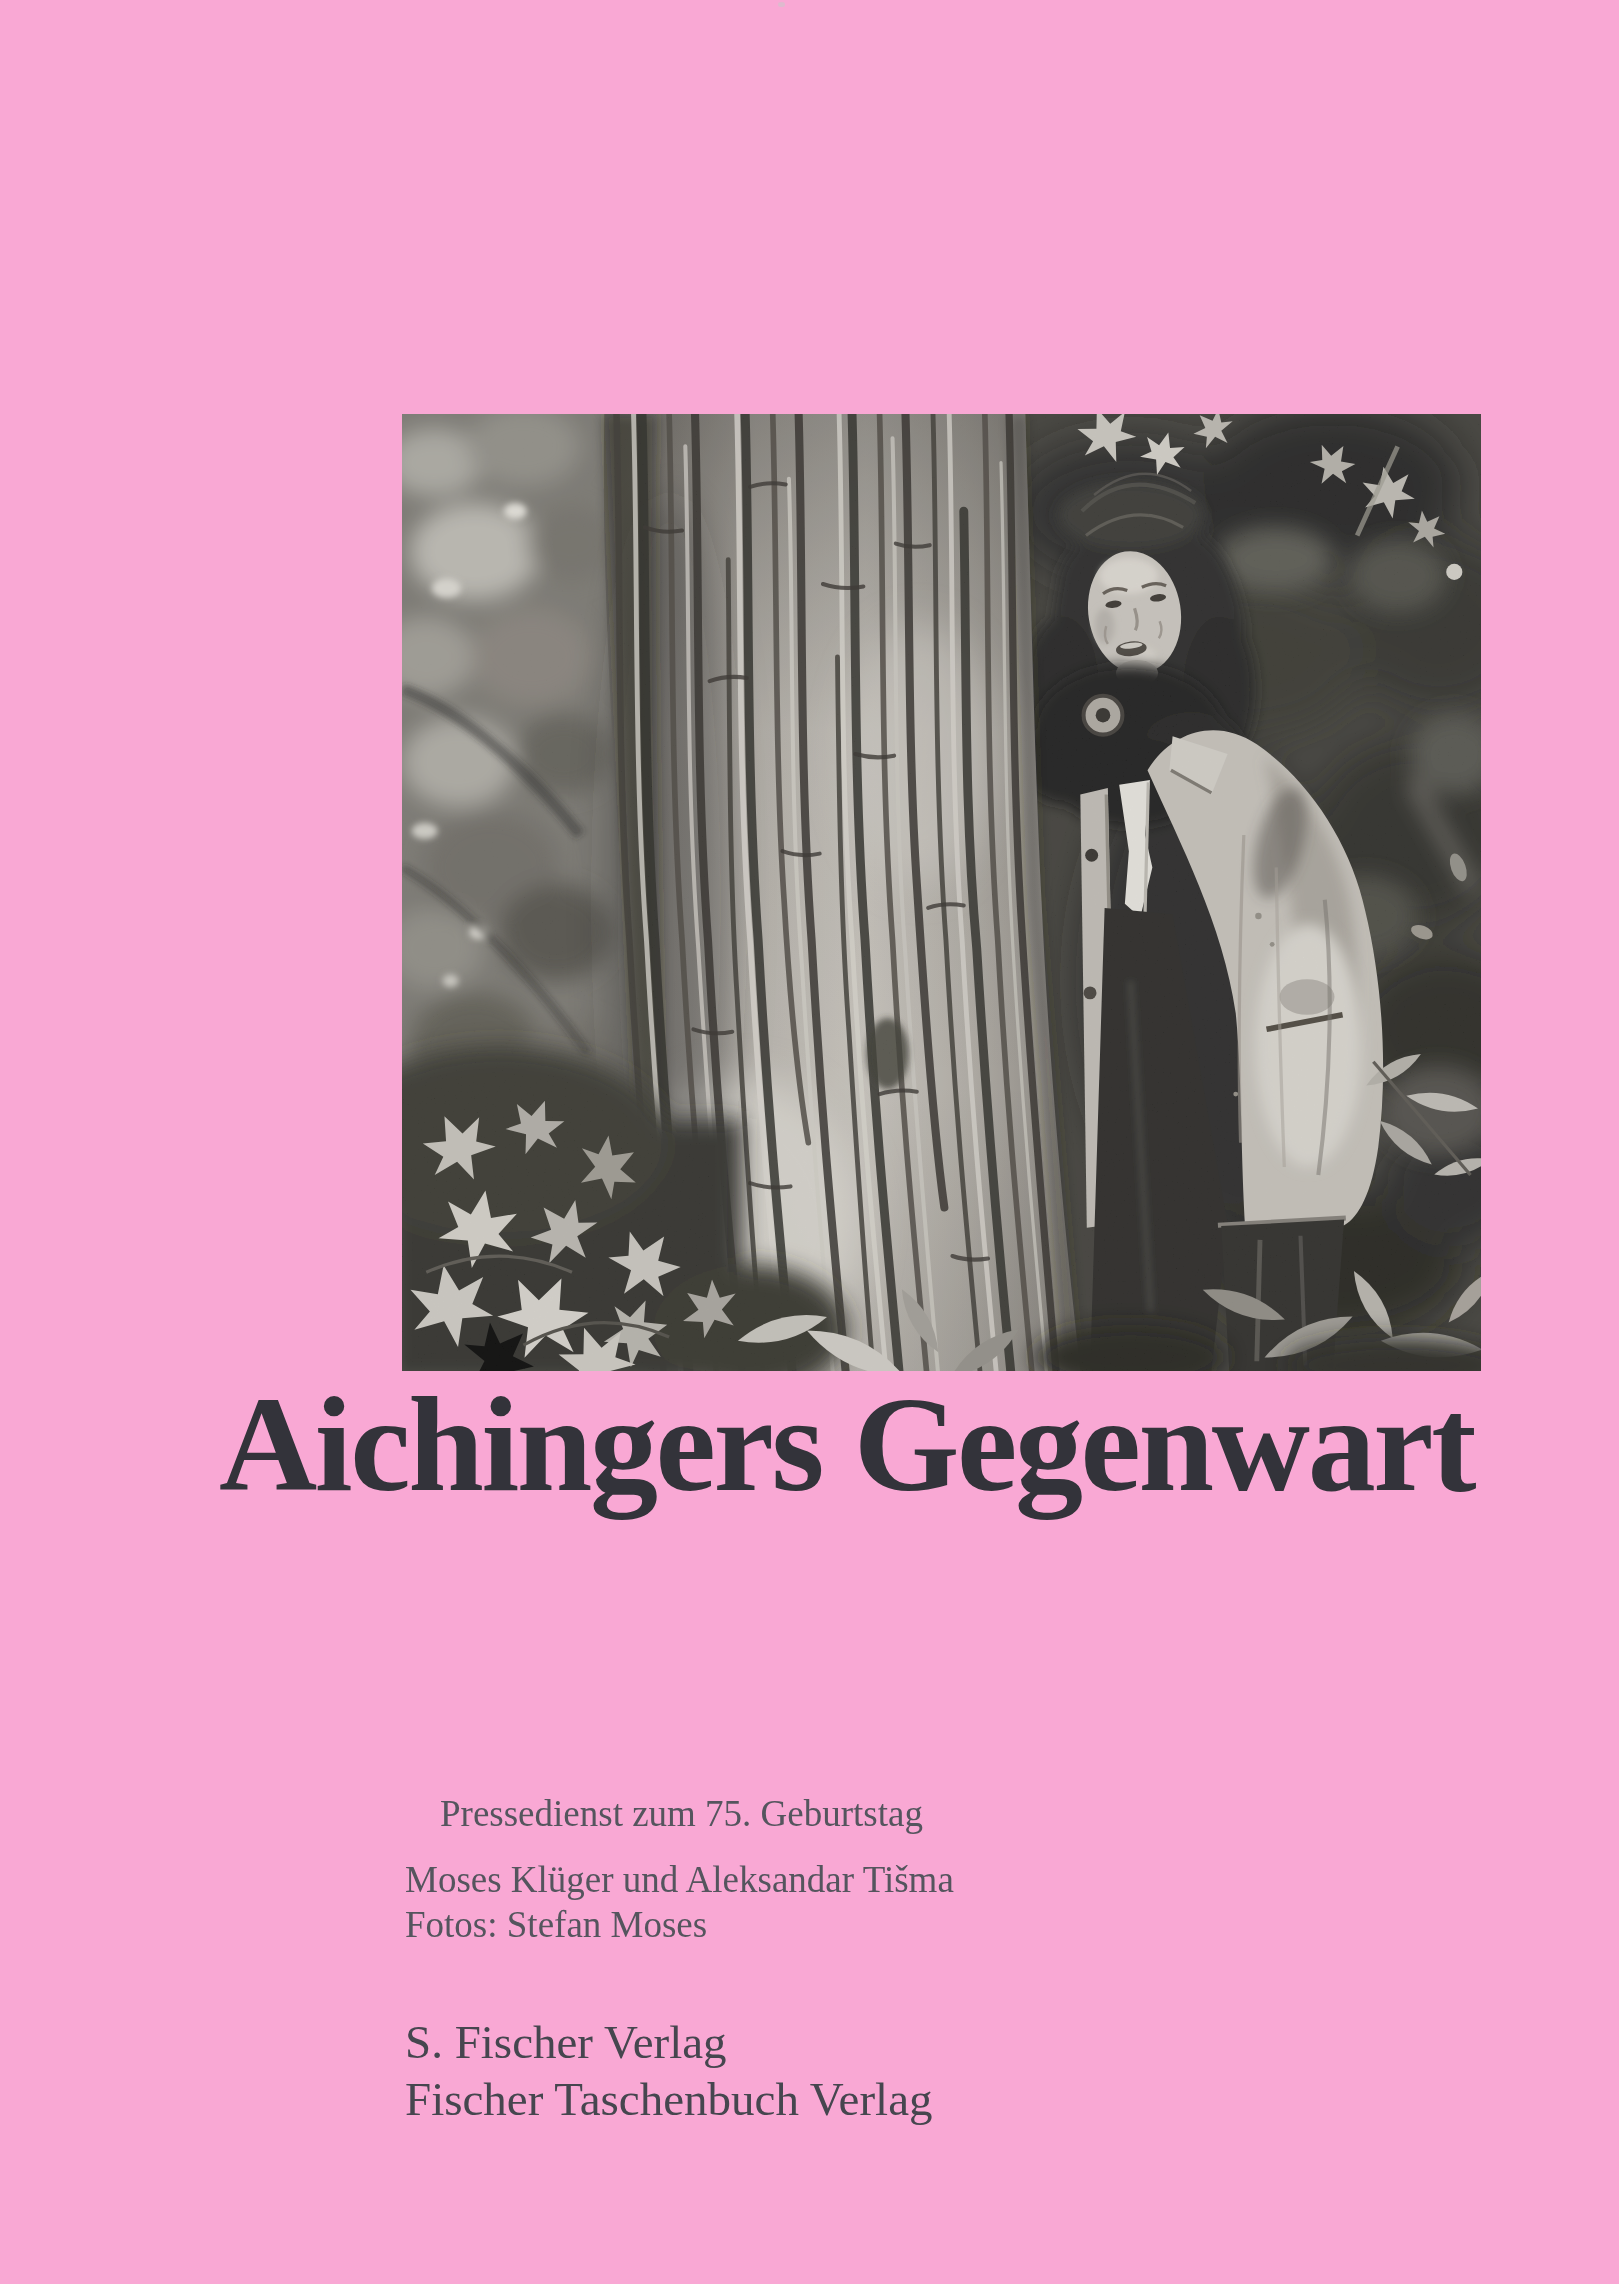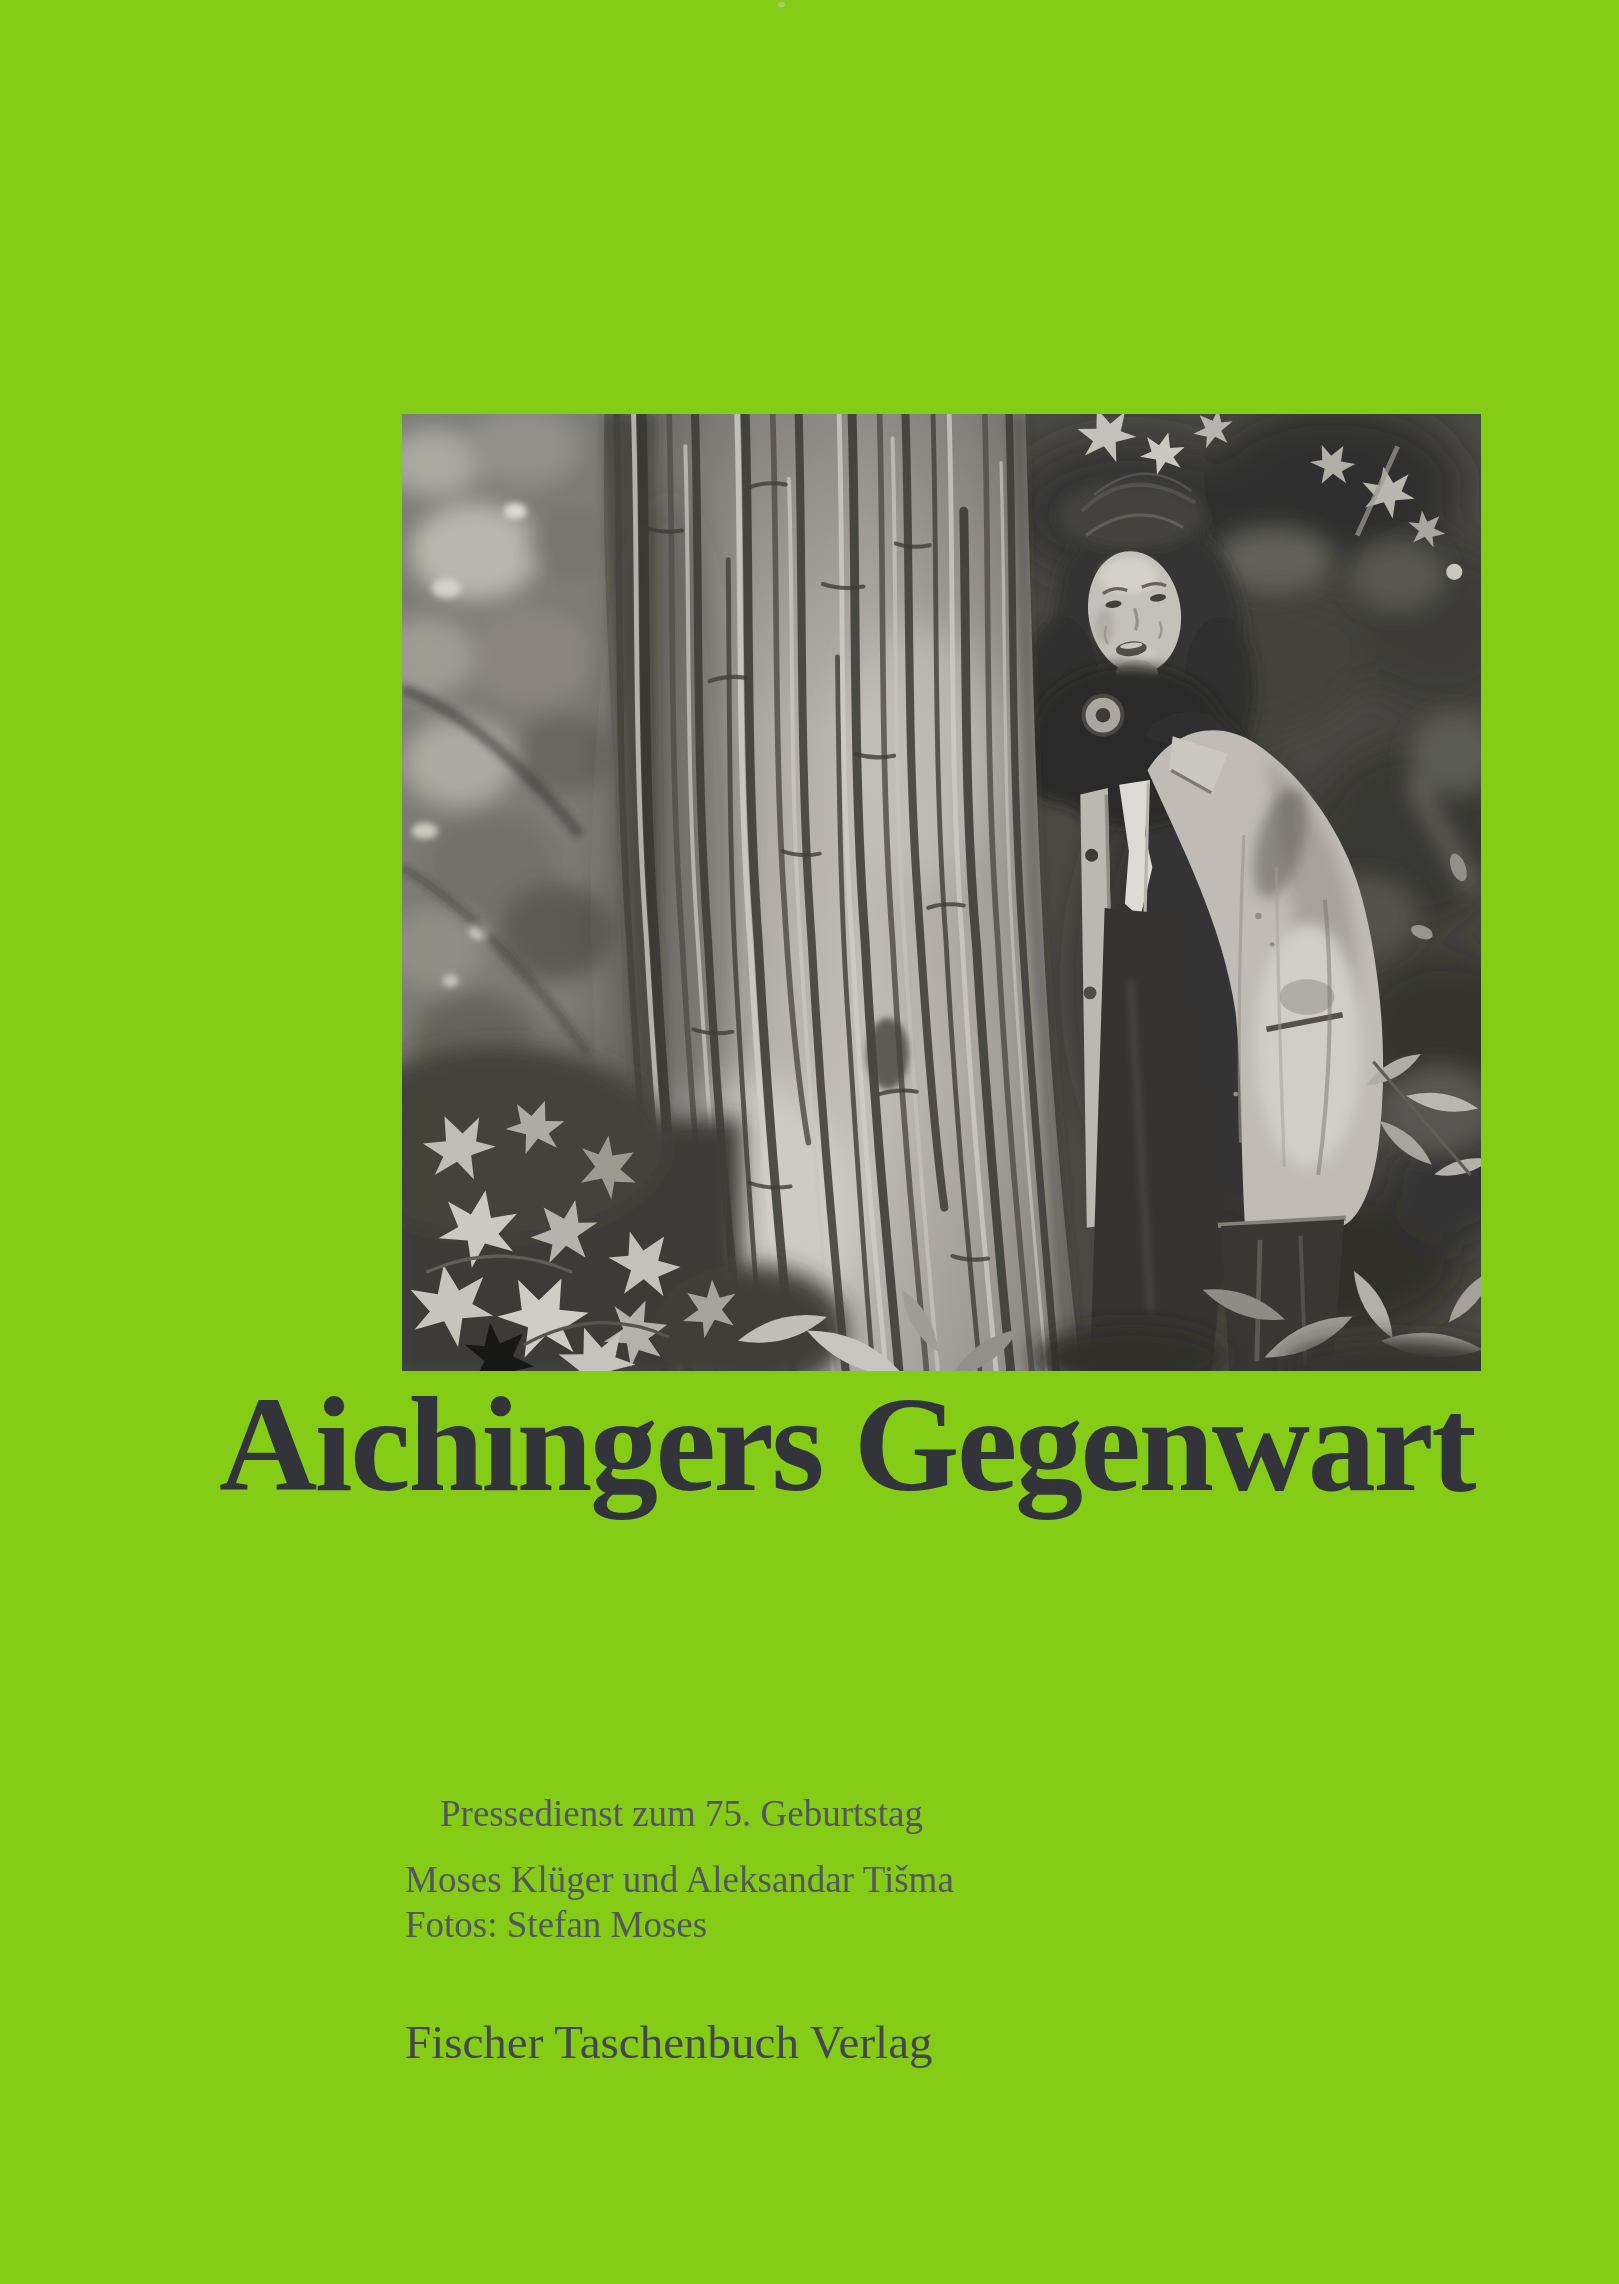--- a/index.html
+++ b/index.html
@@ -1,19 +1,19 @@
 <!DOCTYPE html>
 <html style="font-size:13px"><head>
 <meta charset="utf-8">
 <style>
   html,body{margin:0;padding:0;}
   body{width:1619px;height:2284px;overflow:hidden;}
   .page{
     position:relative;width:1619px;height:2284px;
-    background:#84cc16;
+    background:#f9a8d4;
     font-family:"Liberation Serif", serif;
   }
   .speck{position:absolute;border-radius:50%;}
   .photo{
     position:absolute;left:402px;top:414px;width:1079px;height:957px;
     overflow:hidden;
   }
   .photo svg{display:block;width:100%;height:100%;}
   .main-title{
     position:absolute;left:219px;top:1376px;margin:0;
@@ -336,17 +336,18 @@
   <h1 class="main-title">Aichingers Gegenwart</h1>
 
   <div class="press-subtitle">Pressedienst zum 75. Geburtstag</div>
 
   <div class="credits">
     <div>Moses Klüger und Aleksandar Tišma</div>
     <div>Fotos: Stefan Moses</div>
   </div>
 
   <div class="publishers">
+    <div>S. Fischer Verlag</div>
     <div>Fischer Taschenbuch Verlag</div>
   </div>
 
 </div>
 
 
 </body></html>

